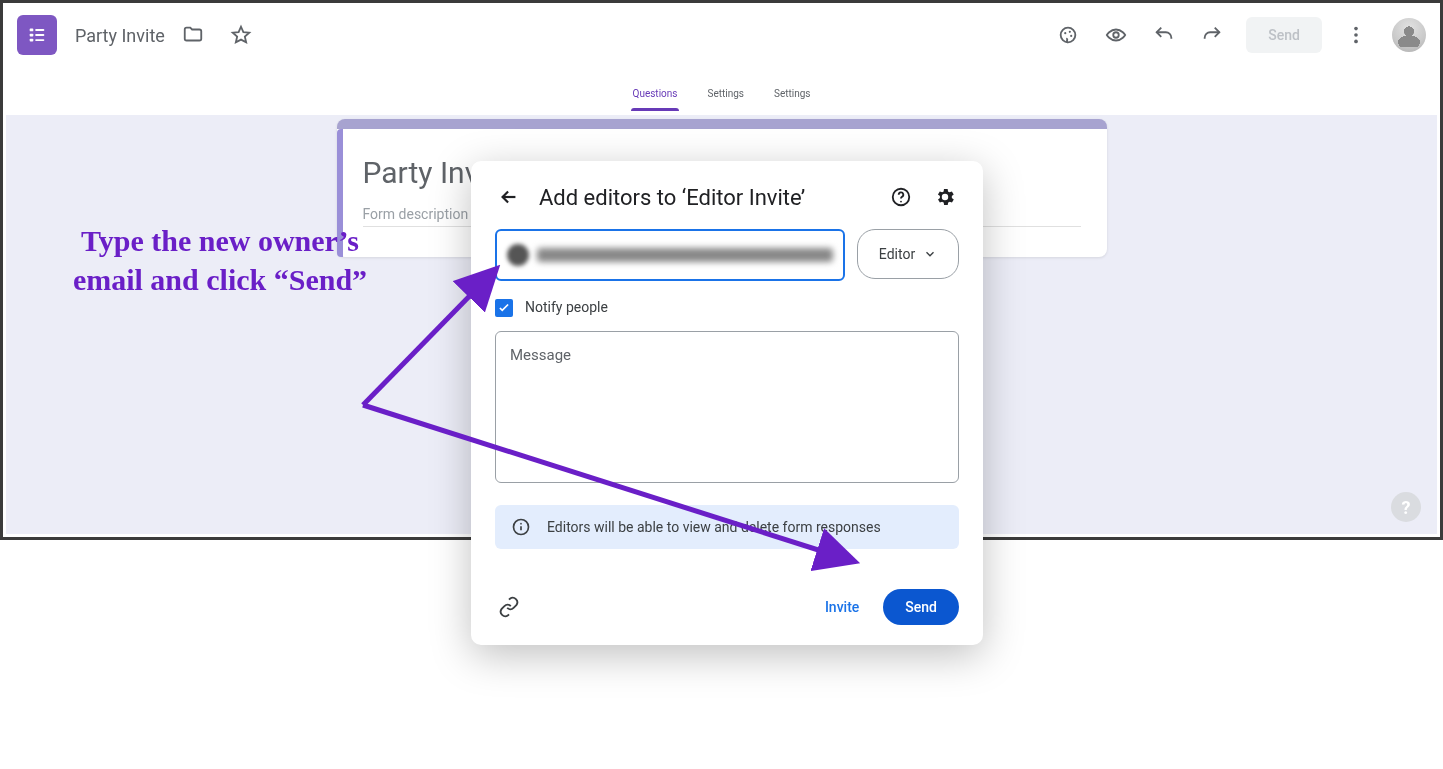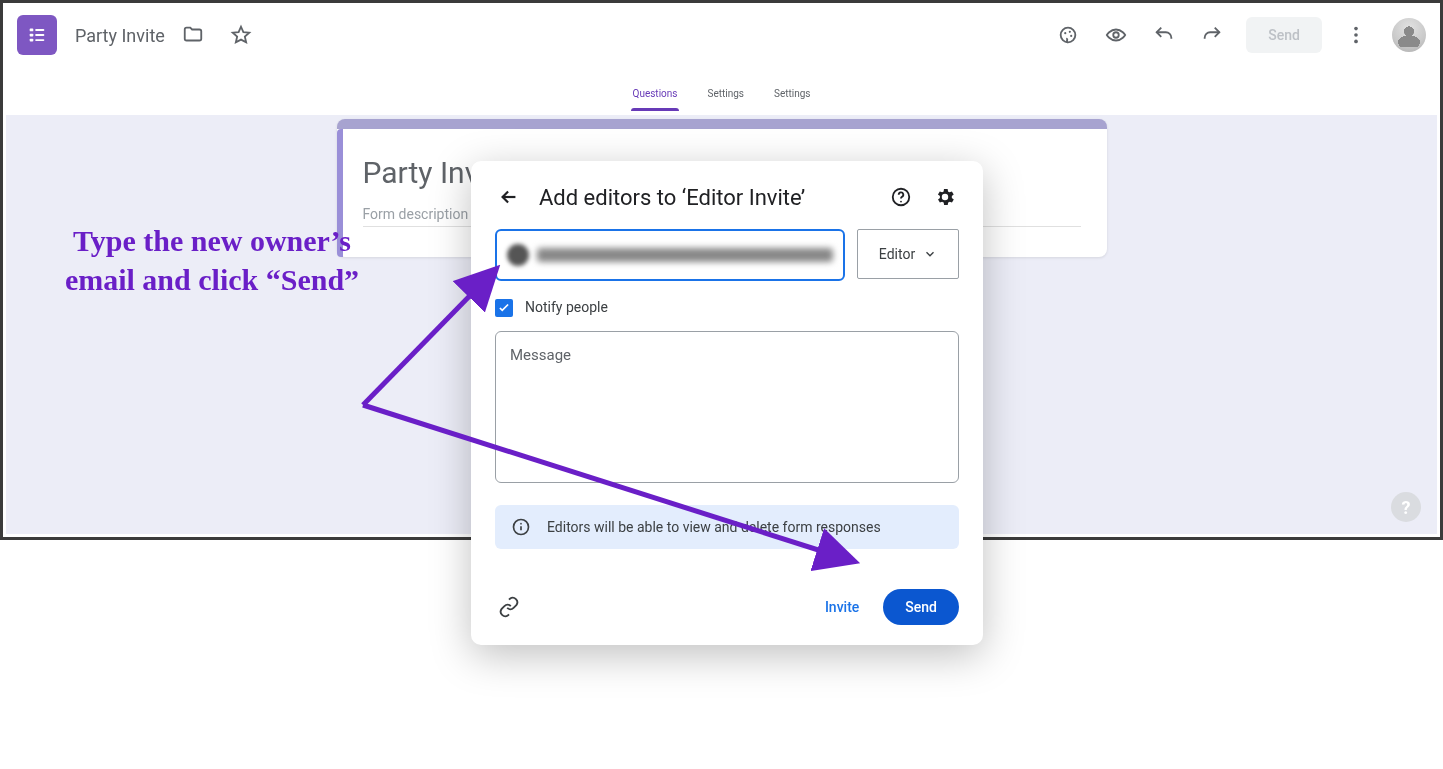--- a/index.html
+++ b/index.html
@@ -191,21 +191,21 @@
     filter:blur(2px);
   }
   .chip-text{
     flex:1;height:14px;border-radius:4px;
     background:#888;
     filter:blur(3px);
   }
   .role-select{
     width:100px;height:48px;
     border:1px solid #9aa0a6;
-    border-radius:2px;
+    border-radius:18px;
     display:flex;align-items:center;justify-content:center;
     gap:8px;
     font-size:14px;
     color:#3c4043;
   }
   .notify-row{
     display:flex;align-items:flex-start;gap:12px;
     margin-top:18px;
   }
   .cbx{
@@ -250,21 +250,21 @@
   }
   .btn-primary{
     background:#0b57d0;
     color:#fff;font-size:14px;font-weight:500;
     padding:10px 22px;border-radius:20px;
     margin-left:10px;
   }
   
   .annot-text{
     position:absolute;
-    left:54px; top:218px;
+    left:62px; top:218px;
     width:310px;
     font-family:"Comic Sans MS","Segoe Script",cursive;
     font-size:30px;
     line-height:1.3;
     color:#6a1fc7;
     text-align:center;
     font-weight:600;
     z-index:30;
   }
   .annot-svg{

